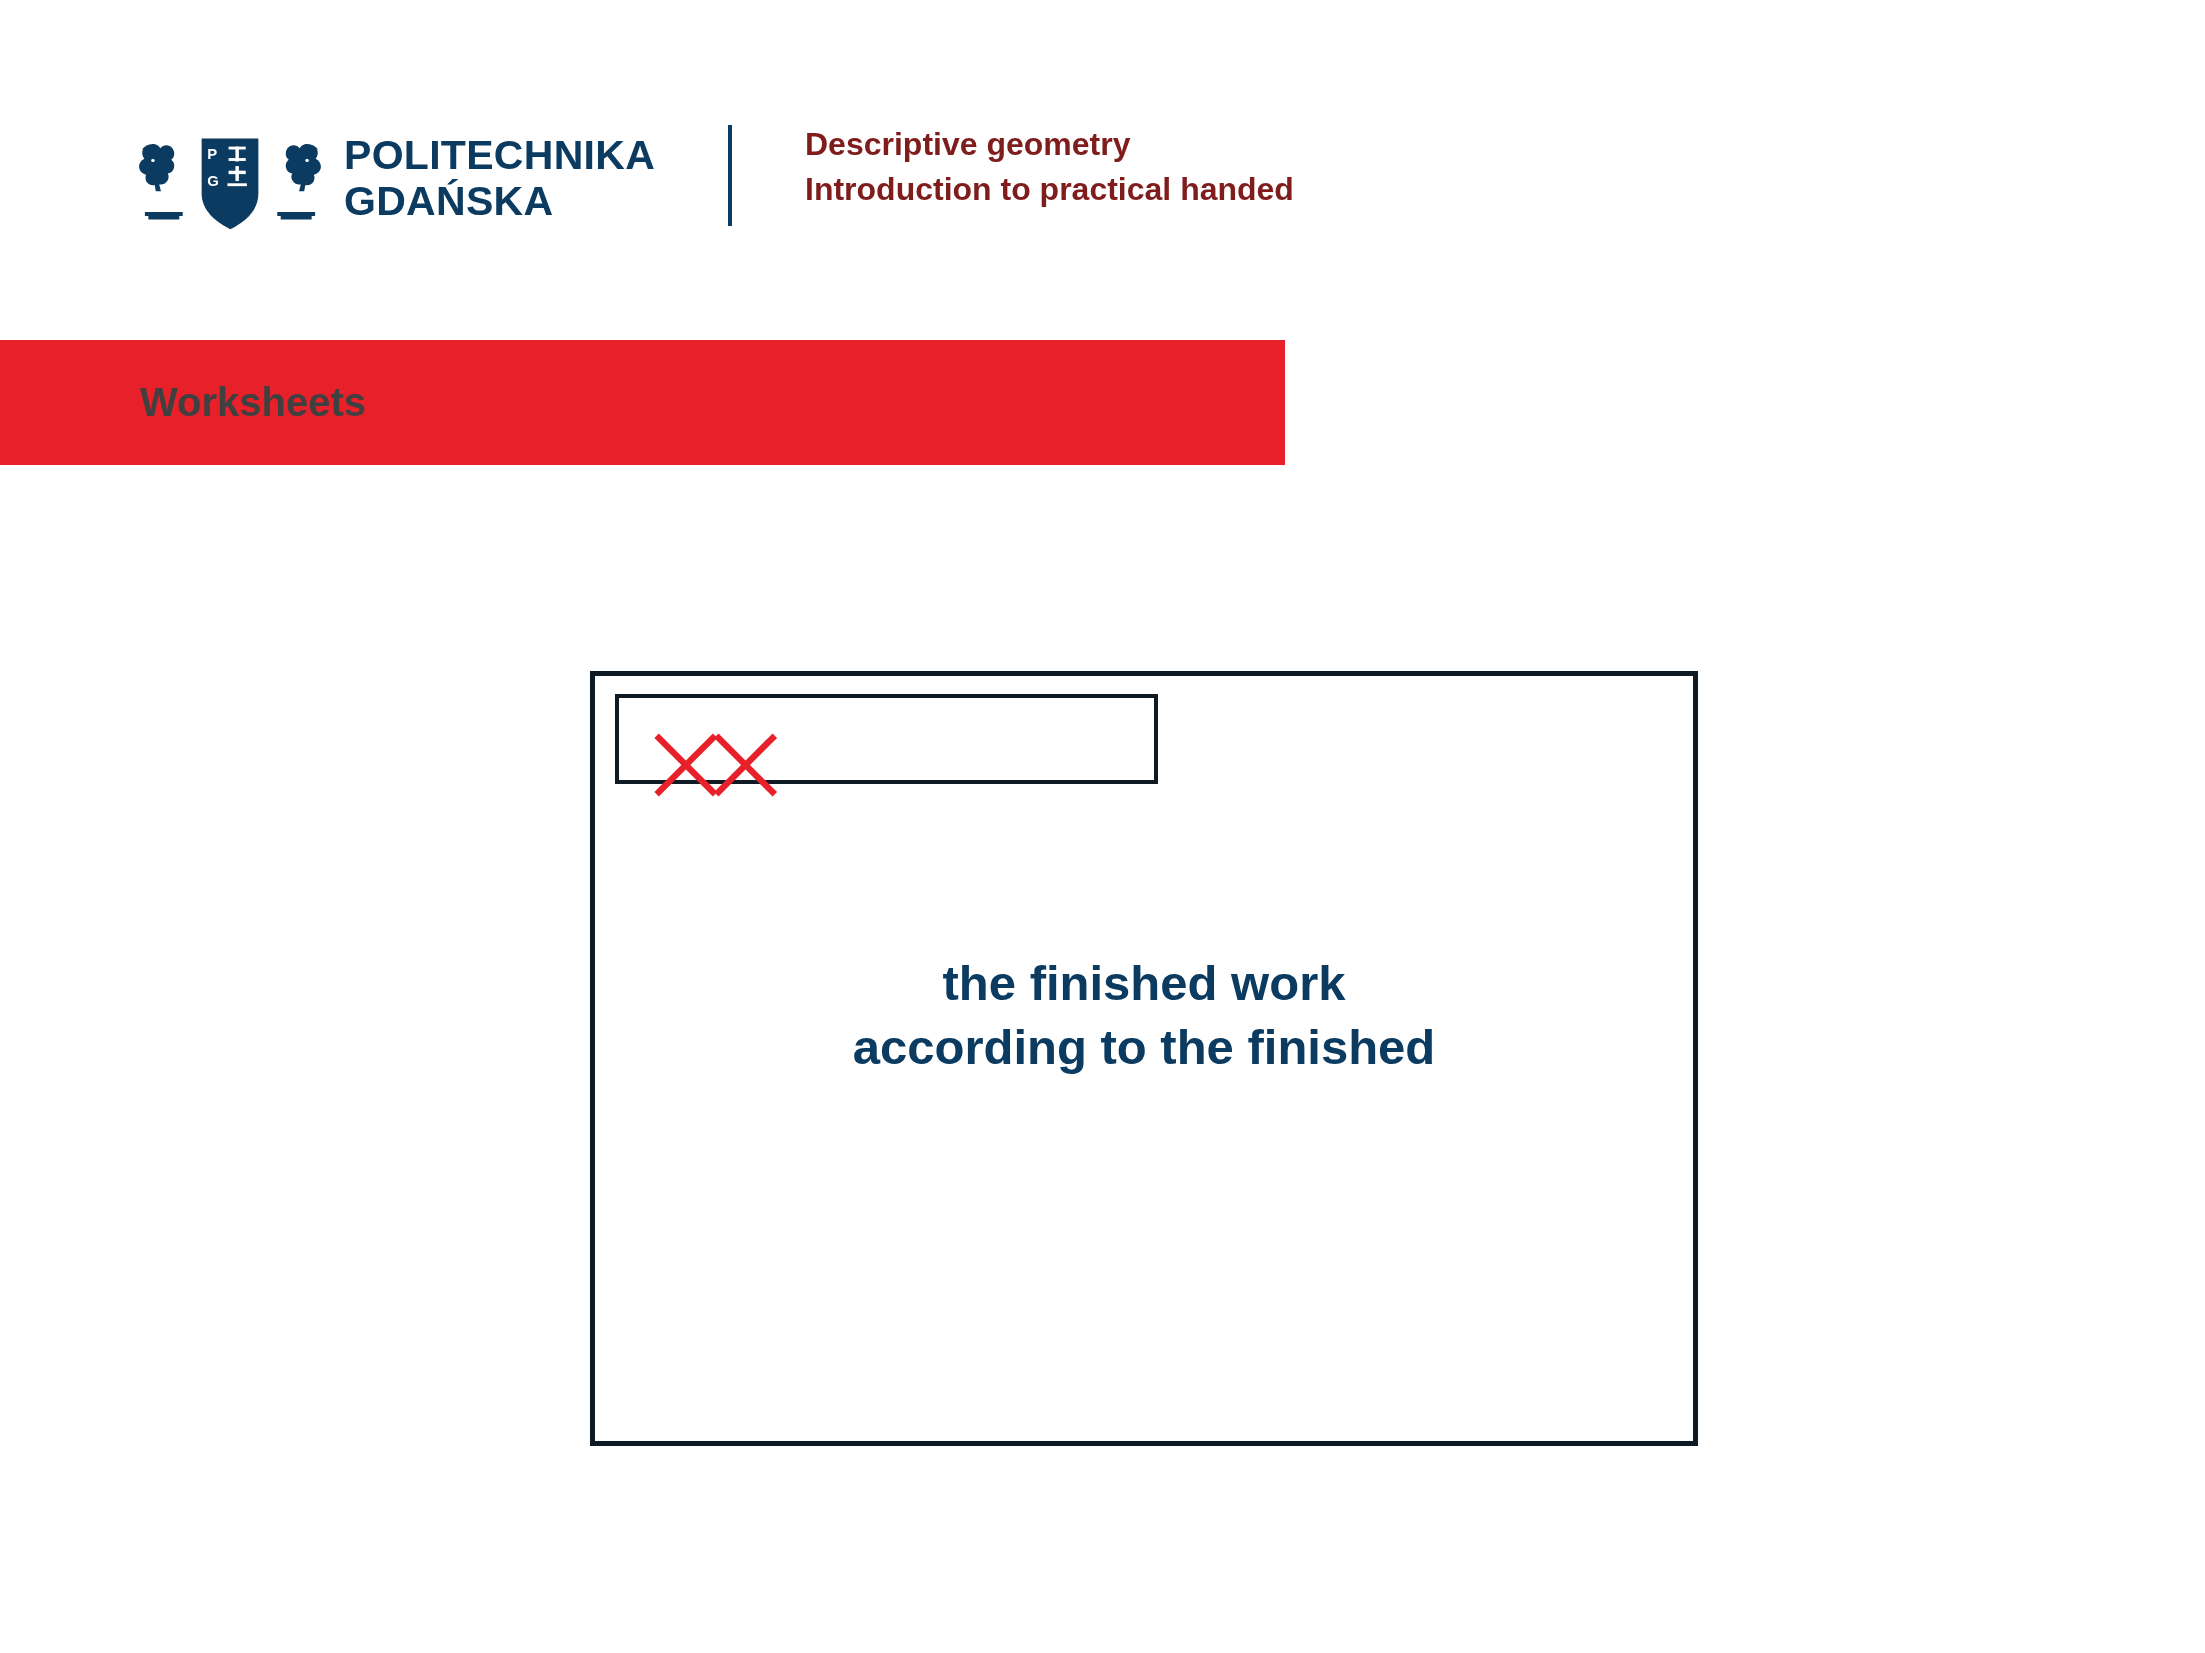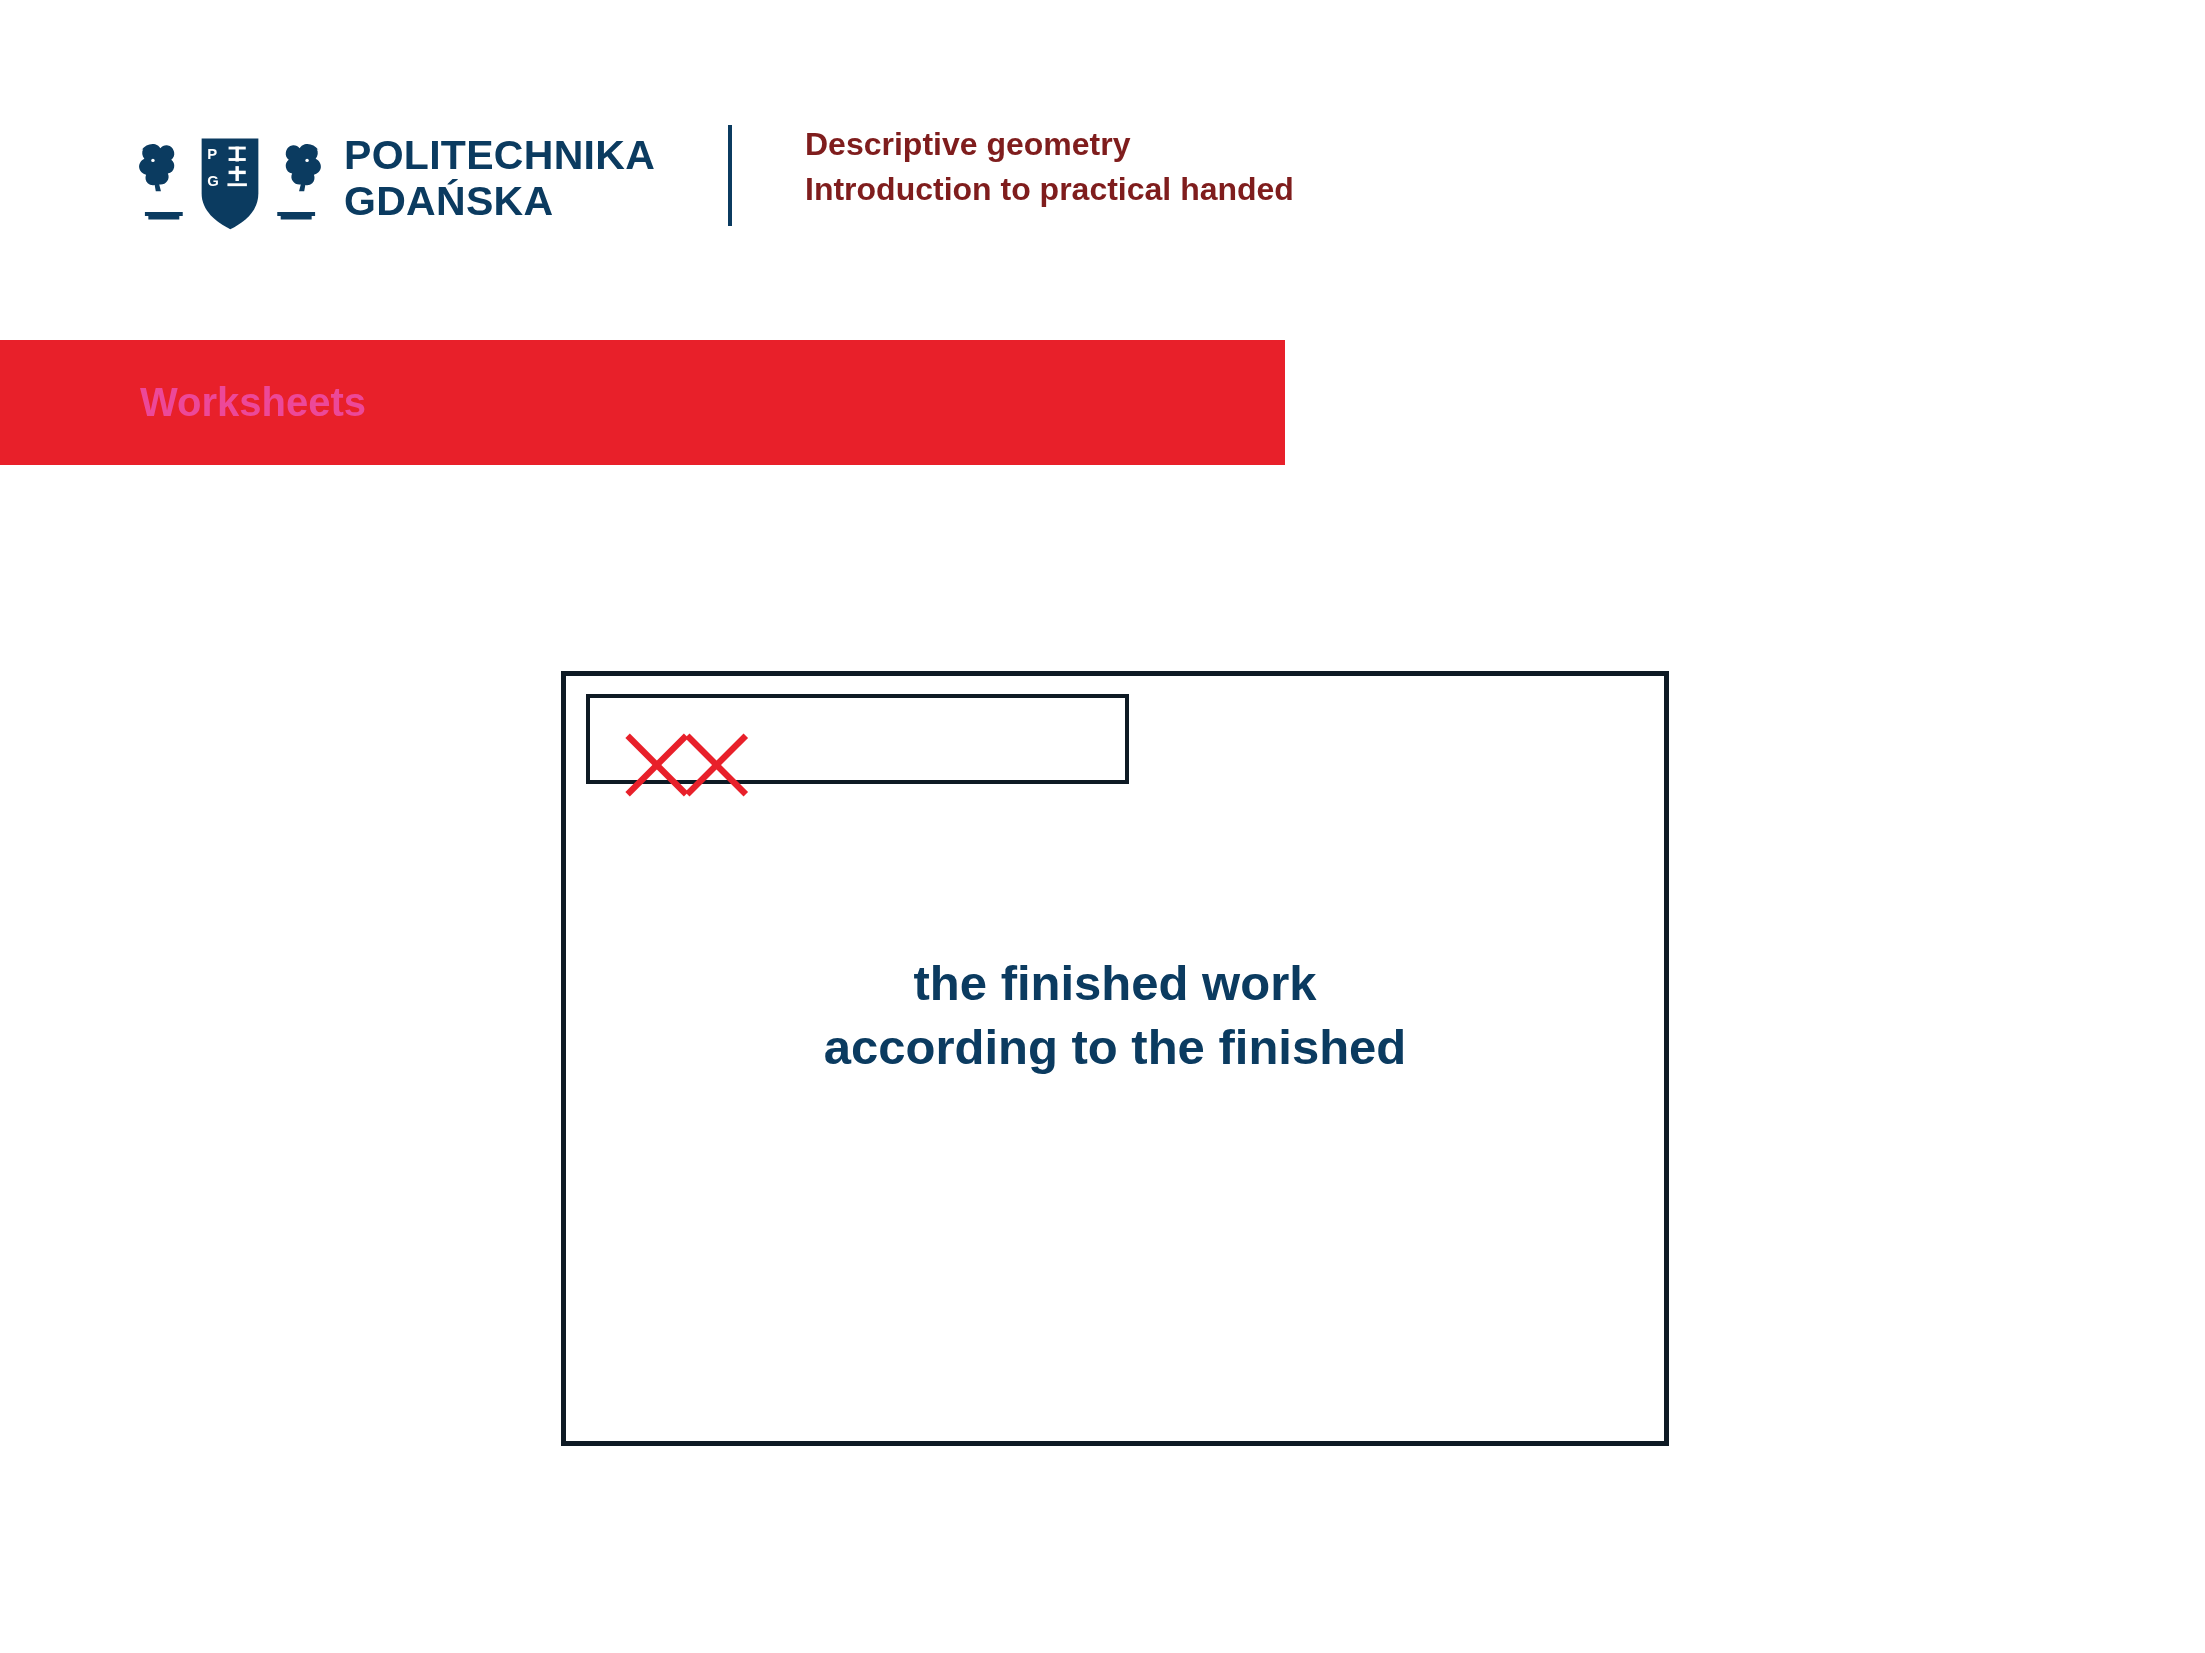--- a/index.html
+++ b/index.html
@@ -75,31 +75,31 @@
     top: 340px;
     width: 1285px;
     height: 125px;
     background: #e8202a;
   }
 
   #title-band-text {
     position: absolute;
     left: 140px;
     top: 382px;
-    color: #ec4899;
+    color: #404040;
     font-weight: bold;
     font-size: 40px;
     line-height: 1;
     white-space: nowrap;
   }
 
   
   #worksheet-figure {
     position: absolute;
-    left: 561px;
+    left: 590px;
     top: 671px;
     width: 1108px;
     height: 775px;
   }
 
   #sheet-outline {
     position: absolute;
     left: 0;
     top: 0;
     width: 100%;

